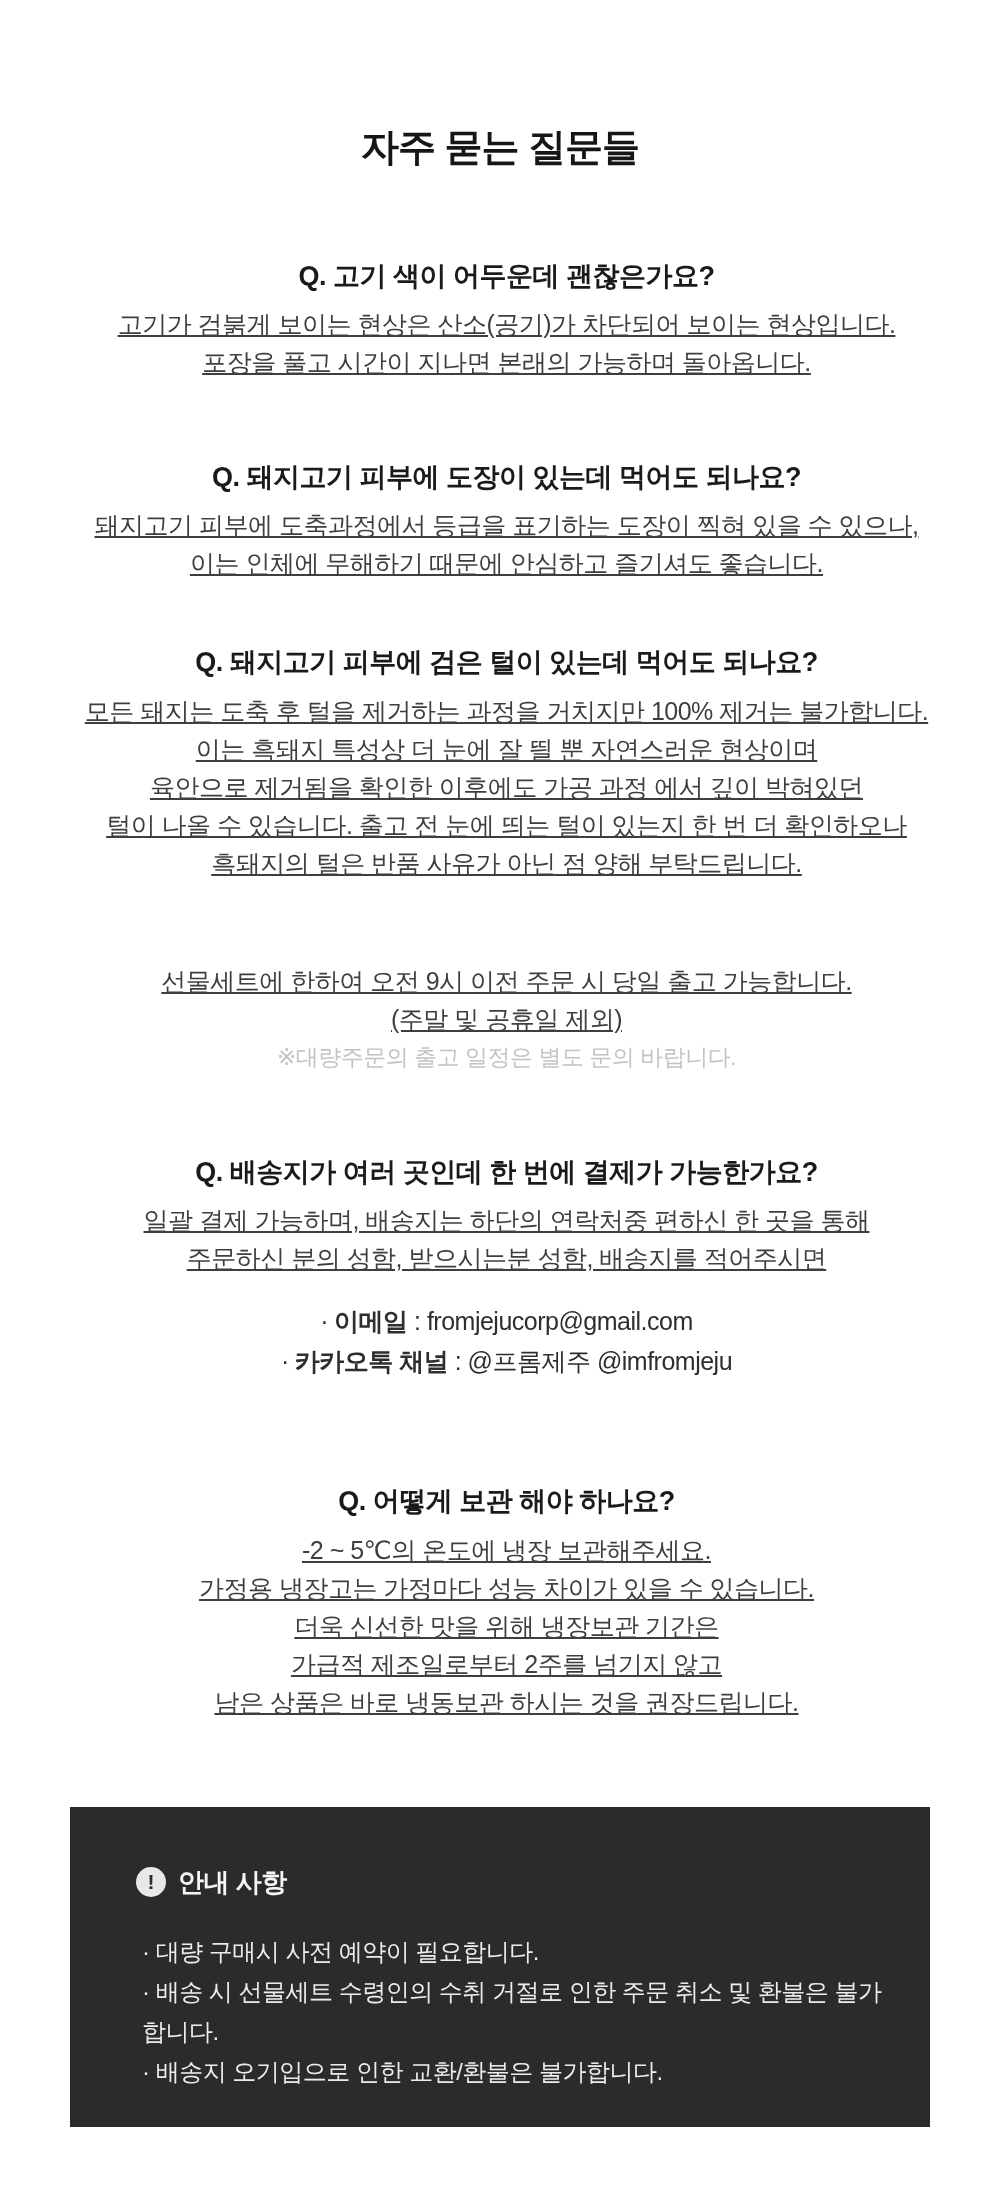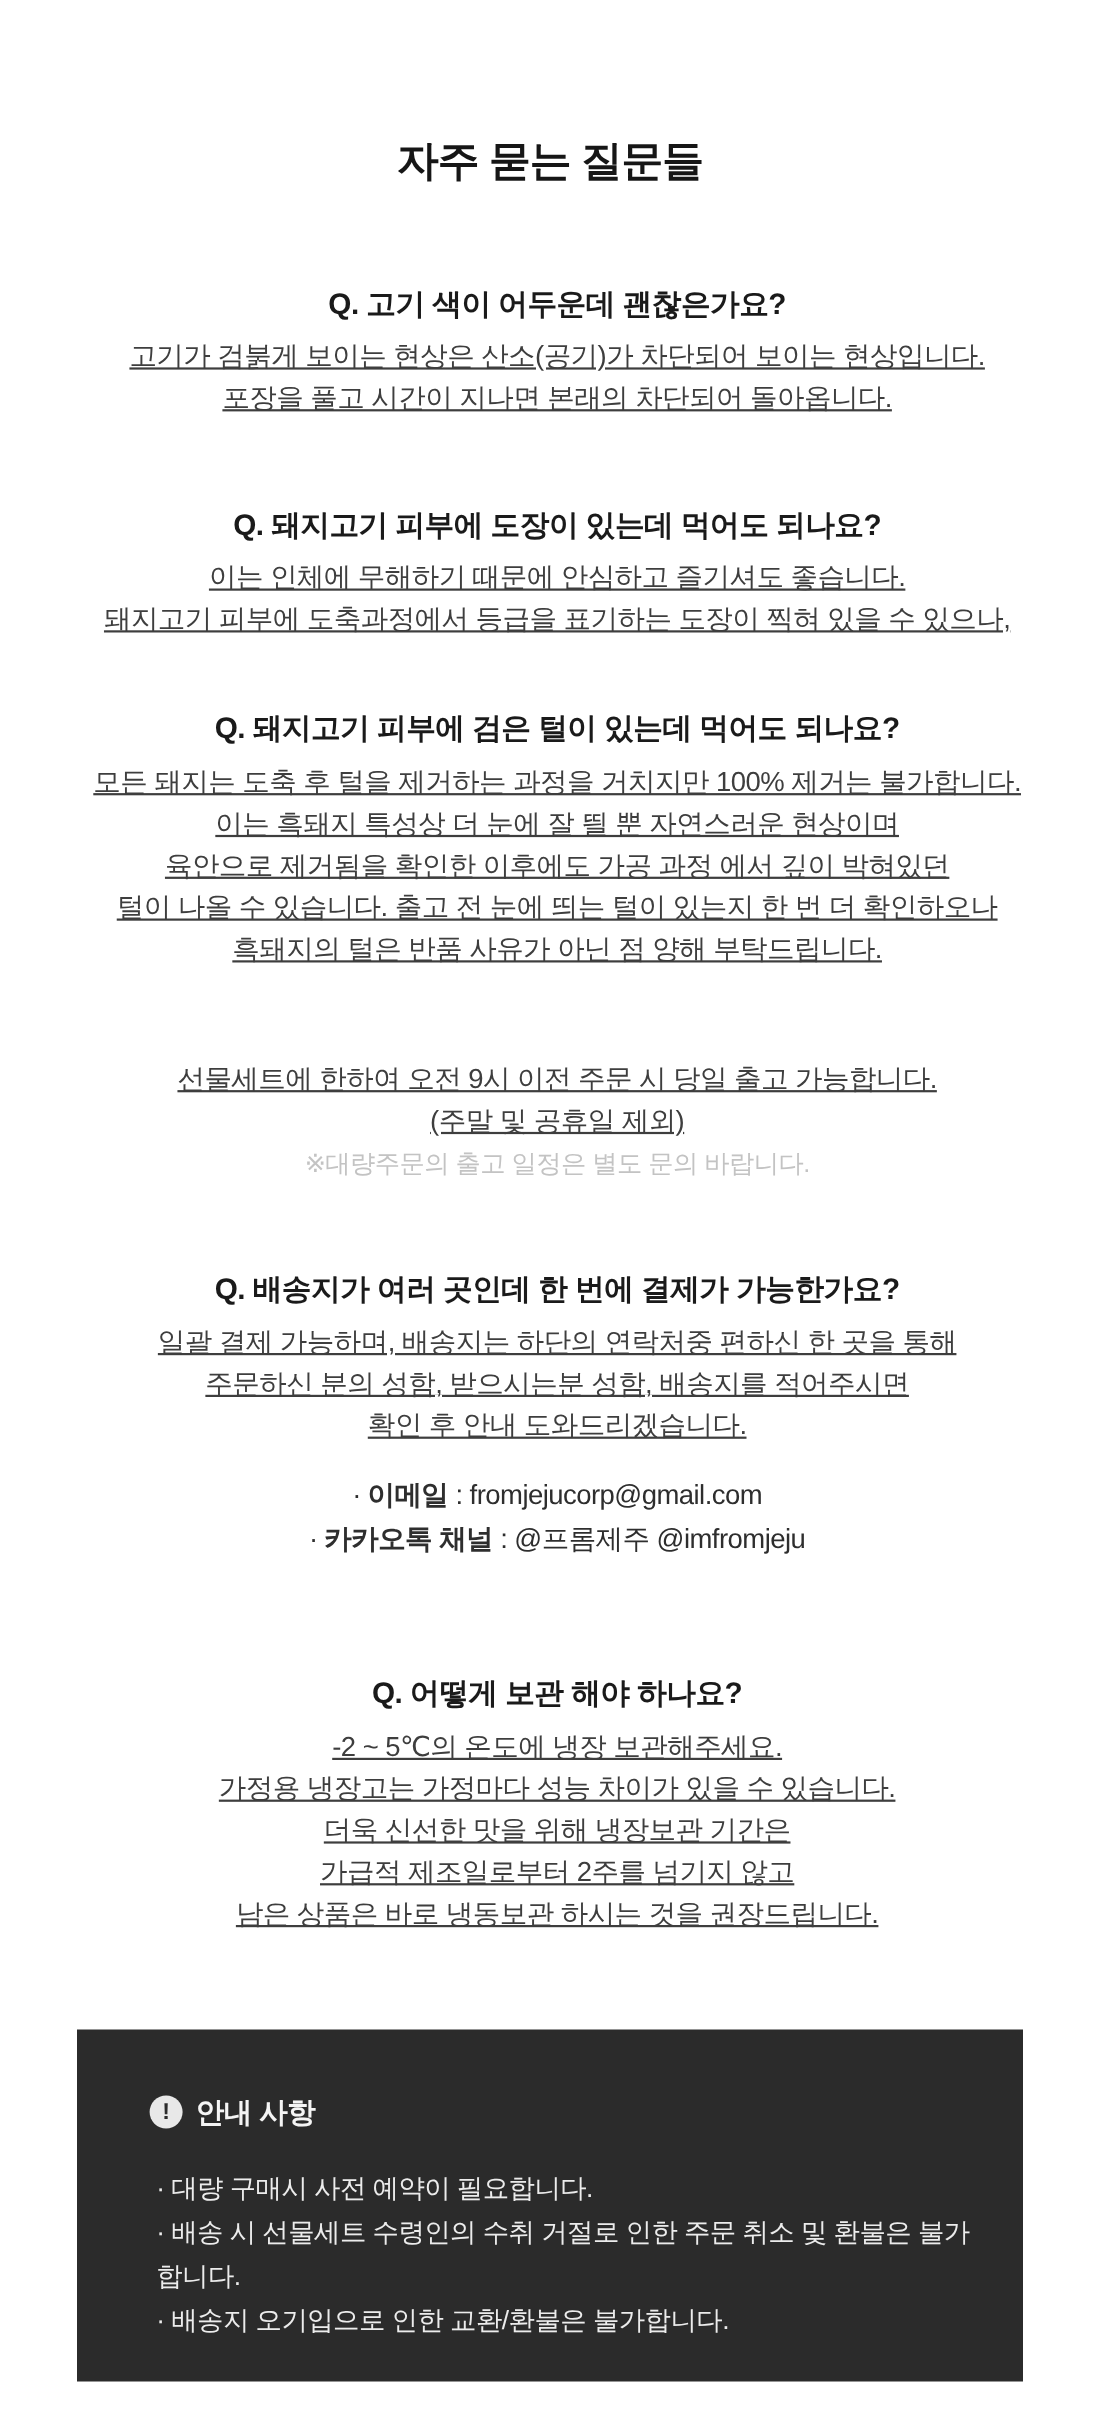--- a/index.html
+++ b/index.html
@@ -125,27 +125,27 @@
 </head>
 <body>
 
 <div class="page">
 
   <h1 class="page-title">자주 묻는 질문들</h1>
 
   <section class="faq-section s1">
     <h2 class="question">Q. 고기 색이 어두운데 괜찮은가요?</h2>
     <p class="answer-line">고기가 검붉게 보이는 현상은 산소(공기)가 차단되어 보이는 현상입니다.</p>
-    <p class="answer-line">포장을 풀고 시간이 지나면 본래의 차단되어 돌아옵니다.</p>
+    <p class="answer-line">포장을 풀고 시간이 지나면 본래의 가능하며 돌아옵니다.</p>
   </section>
 
   <section class="faq-section s2">
     <h2 class="question">Q. 돼지고기 피부에 도장이 있는데 먹어도 되나요?</h2>
+    <p class="answer-line">돼지고기 피부에 도축과정에서 등급을 표기하는 도장이 찍혀 있을 수 있으나,</p>
     <p class="answer-line">이는 인체에 무해하기 때문에 안심하고 즐기셔도 좋습니다.</p>
-    <p class="answer-line">돼지고기 피부에 도축과정에서 등급을 표기하는 도장이 찍혀 있을 수 있으나,</p>
   </section>
 
   <section class="faq-section s3">
     <h2 class="question">Q. 돼지고기 피부에 검은 털이 있는데 먹어도 되나요?</h2>
     <p class="answer-line">모든 돼지는 도축 후 털을 제거하는 과정을 거치지만 100% 제거는 불가합니다.</p>
     <p class="answer-line">이는 흑돼지 특성상 더 눈에 잘 띌 뿐 자연스러운 현상이며</p>
     <p class="answer-line">육안으로 제거됨을 확인한 이후에도 가공 과정 에서 깊이 박혀있던</p>
     <p class="answer-line">털이 나올 수 있습니다. 출고 전 눈에 띄는 털이 있는지 한 번 더 확인하오나</p>
     <p class="answer-line">흑돼지의 털은 반품 사유가 아닌 점 양해 부탁드립니다.</p>
   </section>
@@ -153,21 +153,20 @@
   <section class="faq-section s4">
     <p class="answer-line">선물세트에 한하여 오전 9시 이전 주문 시 당일 출고 가능합니다.</p>
     <p class="answer-line">(주말 및 공휴일 제외)</p>
     <p class="answer-note">※대량주문의 출고 일정은 별도 문의 바랍니다.</p>
   </section>
 
   <section class="faq-section s5">
     <h2 class="question">Q. 배송지가 여러 곳인데 한 번에 결제가 가능한가요?</h2>
     <p class="answer-line">일괄 결제 가능하며, 배송지는 하단의 연락처중 편하신 한 곳을 통해</p>
     <p class="answer-line">주문하신 분의 성함, 받으시는분 성함, 배송지를 적어주시면</p>
-    <p class="answer-line">확인 후 안내 도와드리겠습니다.</p>
     <div class="contact-list">
       <p class="contact-line">
         <span class="c-bullet">·</span><span class="c-label">이메일</span><span class="c-sep"> : </span><span class="c-value">fromjejucorp@gmail.com</span>
       </p>
       <p class="contact-line">
         <span class="c-bullet">·</span><span class="c-label">카카오톡 채널</span><span class="c-sep"> : </span><span class="c-value">@프롬제주 @imfromjeju</span>
       </p>
     </div>
   </section>
 

